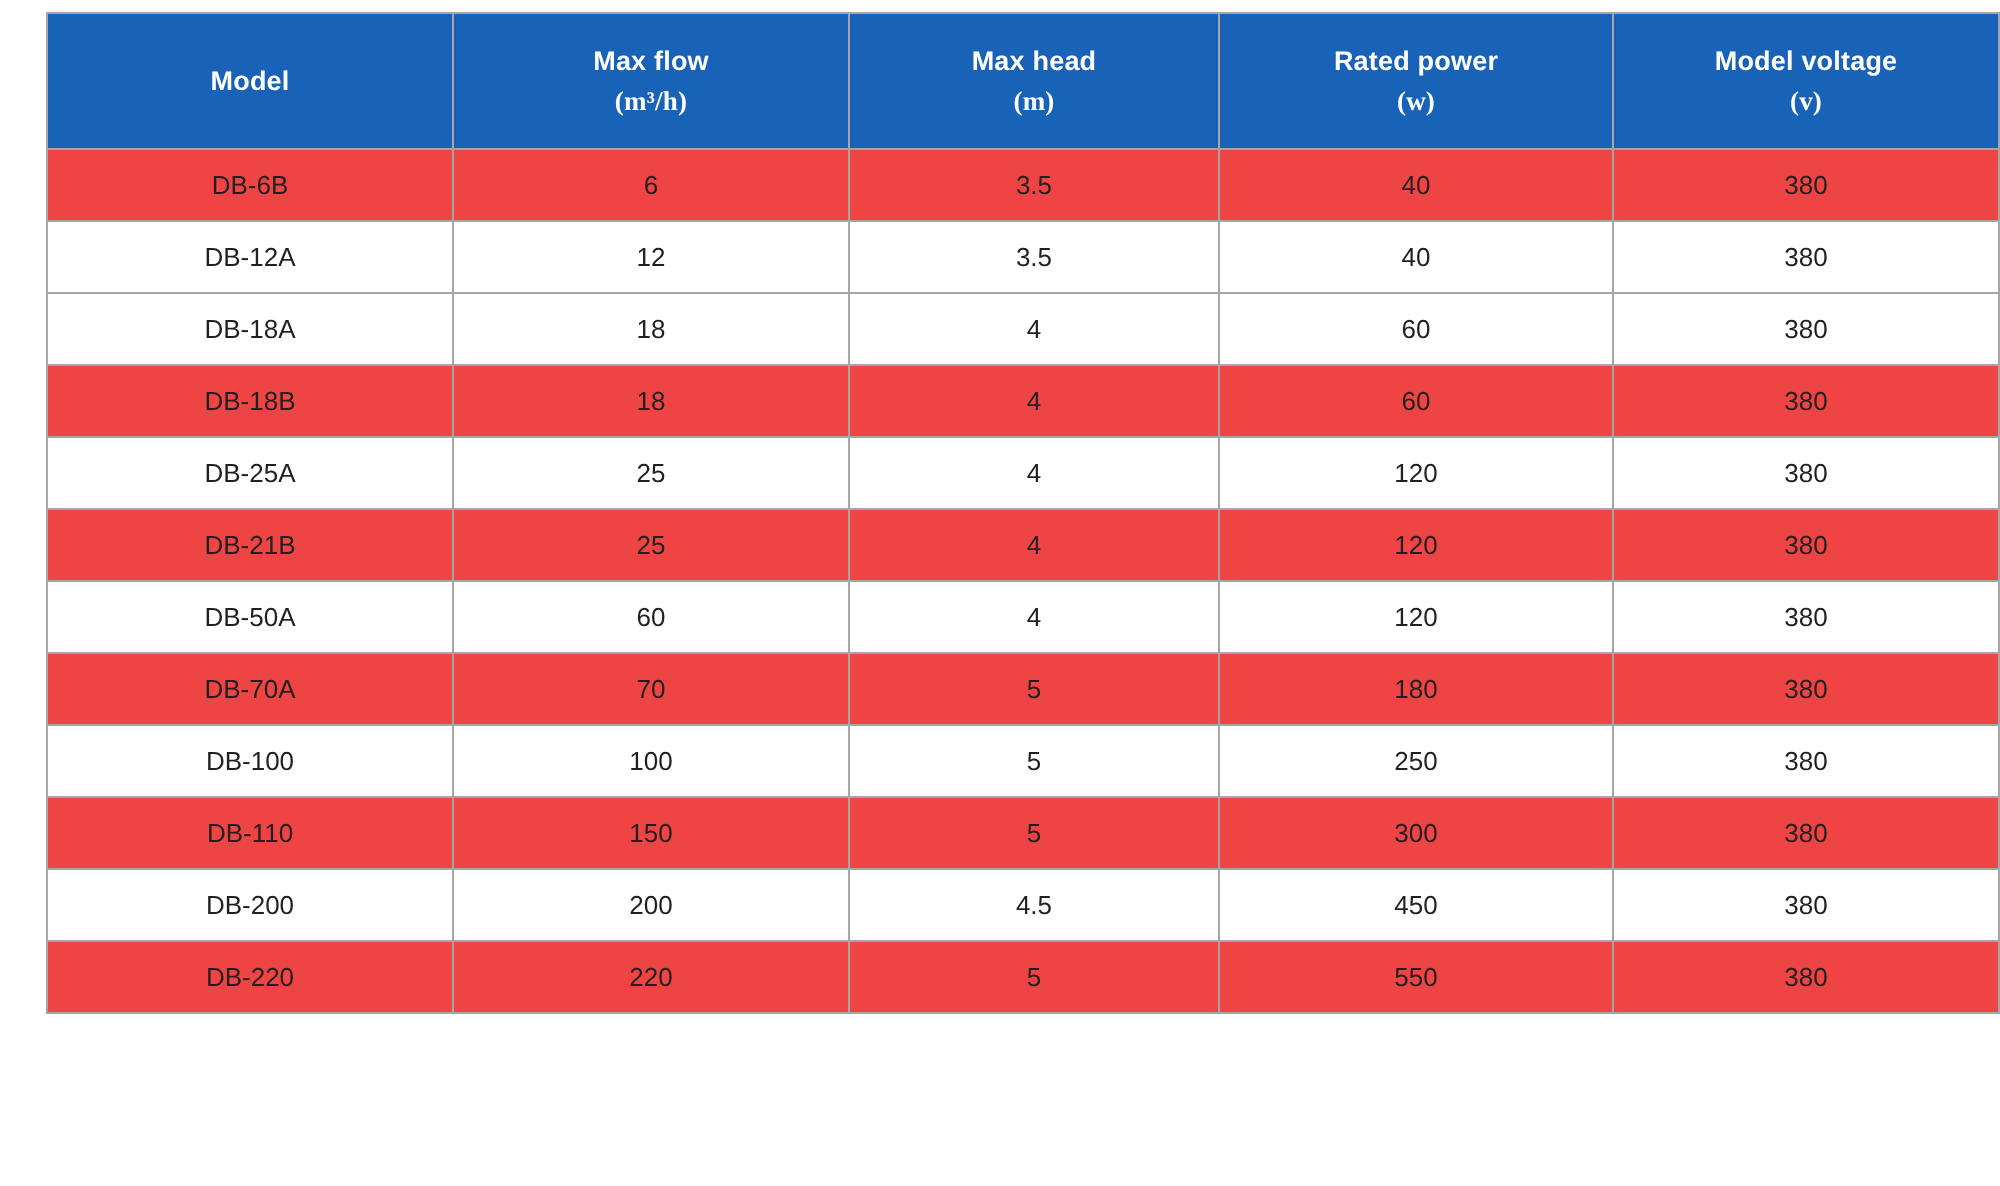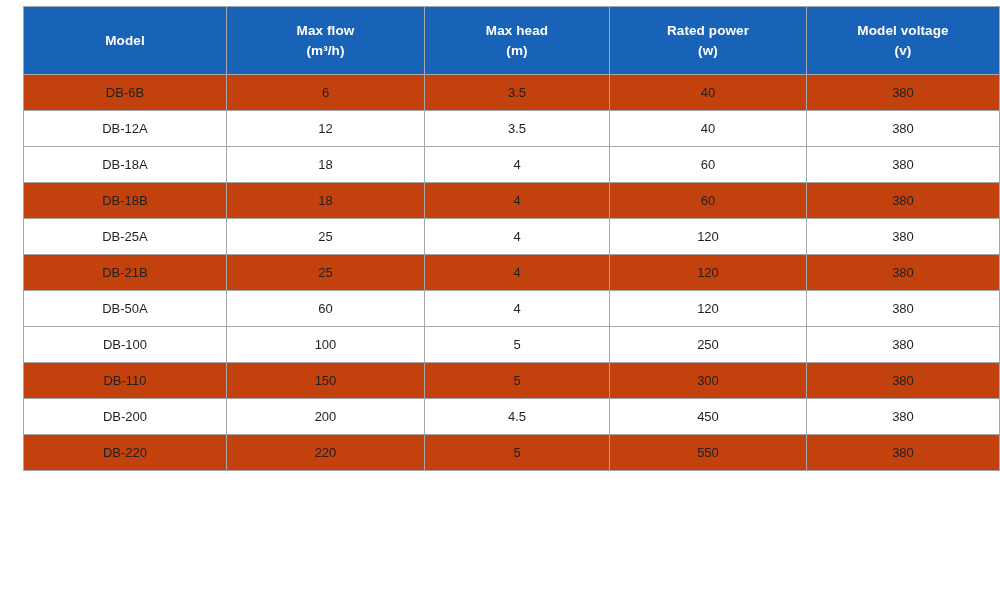--- a/index.html
+++ b/index.html
@@ -46,37 +46,38 @@
     padding: 0 4px;
     text-align: center;
     vertical-align: middle;
     border: 1px solid #a6a6a6;
     box-sizing: border-box;
     letter-spacing: 0.1px;
   }
   thead th .unit {
     display: block;
     font-weight: bold;
+    font-family: Liberation Serif, serif;
   }
 
   tbody td {
     font-size: 13px;
     font-weight: normal;
     color: #231f20;
     height: 36px;
     padding: 0 4px;
     text-align: center;
     vertical-align: middle;
     border: 1px solid #a6a6a6;
     box-sizing: border-box;
     background: #ffffff;
   }
 
   tbody tr.row-alt td {
-    background: #c2410c;
+    background: #ef4444;
   }
 </style>
 </head>
 <body>
 
 <div id="spec-table-wrap">
   <table class="spec-table">
     <colgroup>
       <col class="col-model">
       <col class="col-maxflow">
@@ -136,20 +137,27 @@
           <td>120</td>
           <td>380</td>
         </tr>
         <tr>
           <td>DB-50A</td>
           <td>60</td>
           <td>4</td>
           <td>120</td>
           <td>380</td>
         </tr>
+        <tr class="row-alt">
+          <td>DB-70A</td>
+          <td>70</td>
+          <td>5</td>
+          <td>180</td>
+          <td>380</td>
+        </tr>
         <tr>
           <td>DB-100</td>
           <td>100</td>
           <td>5</td>
           <td>250</td>
           <td>380</td>
         </tr>
         <tr class="row-alt">
           <td>DB-110</td>
           <td>150</td>

